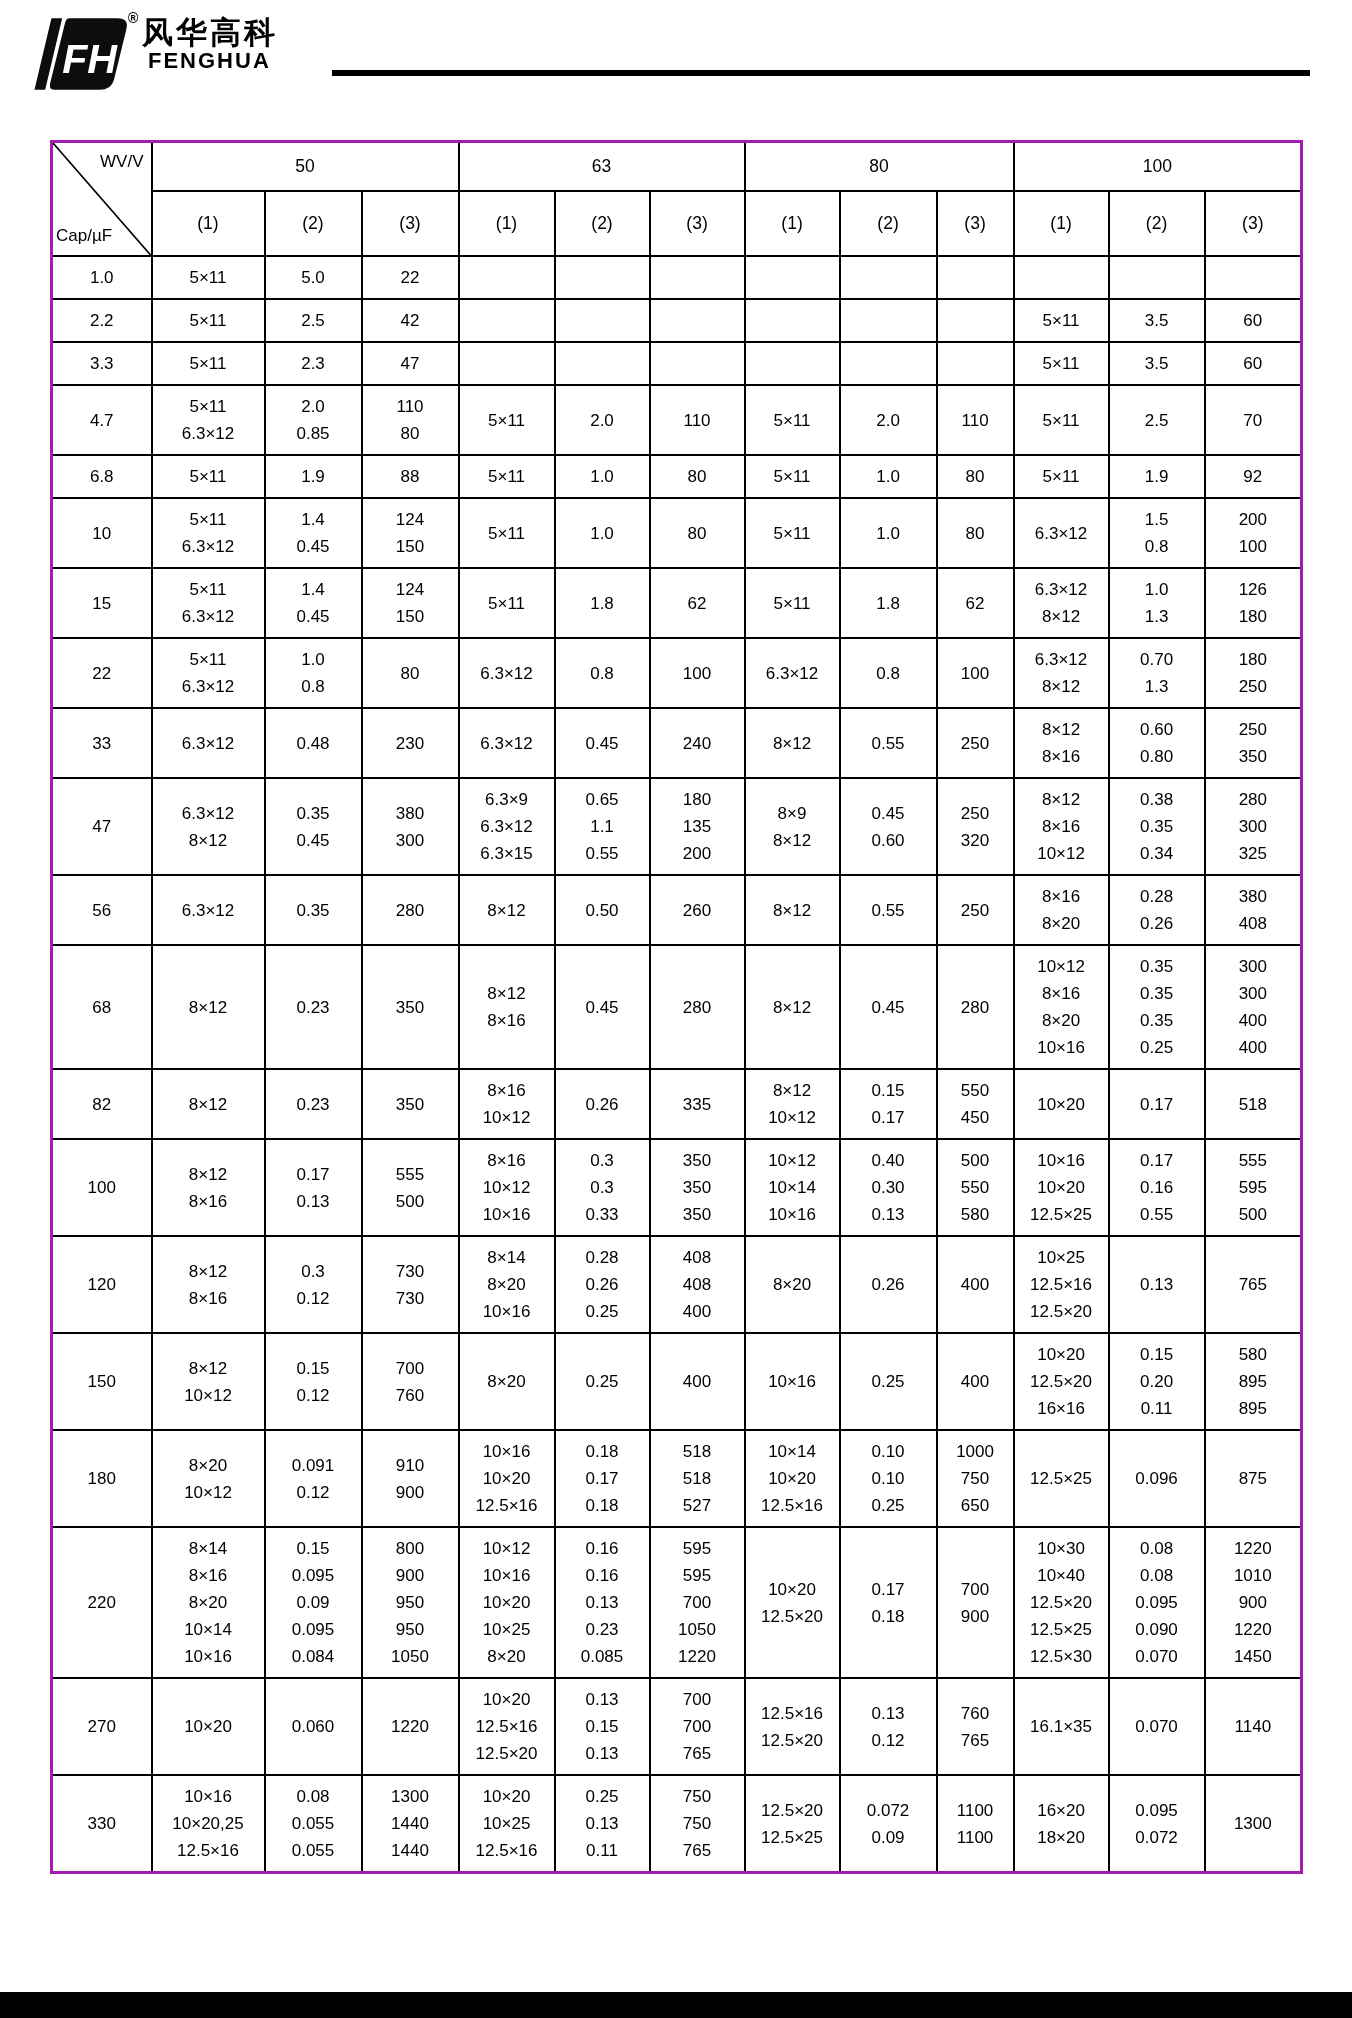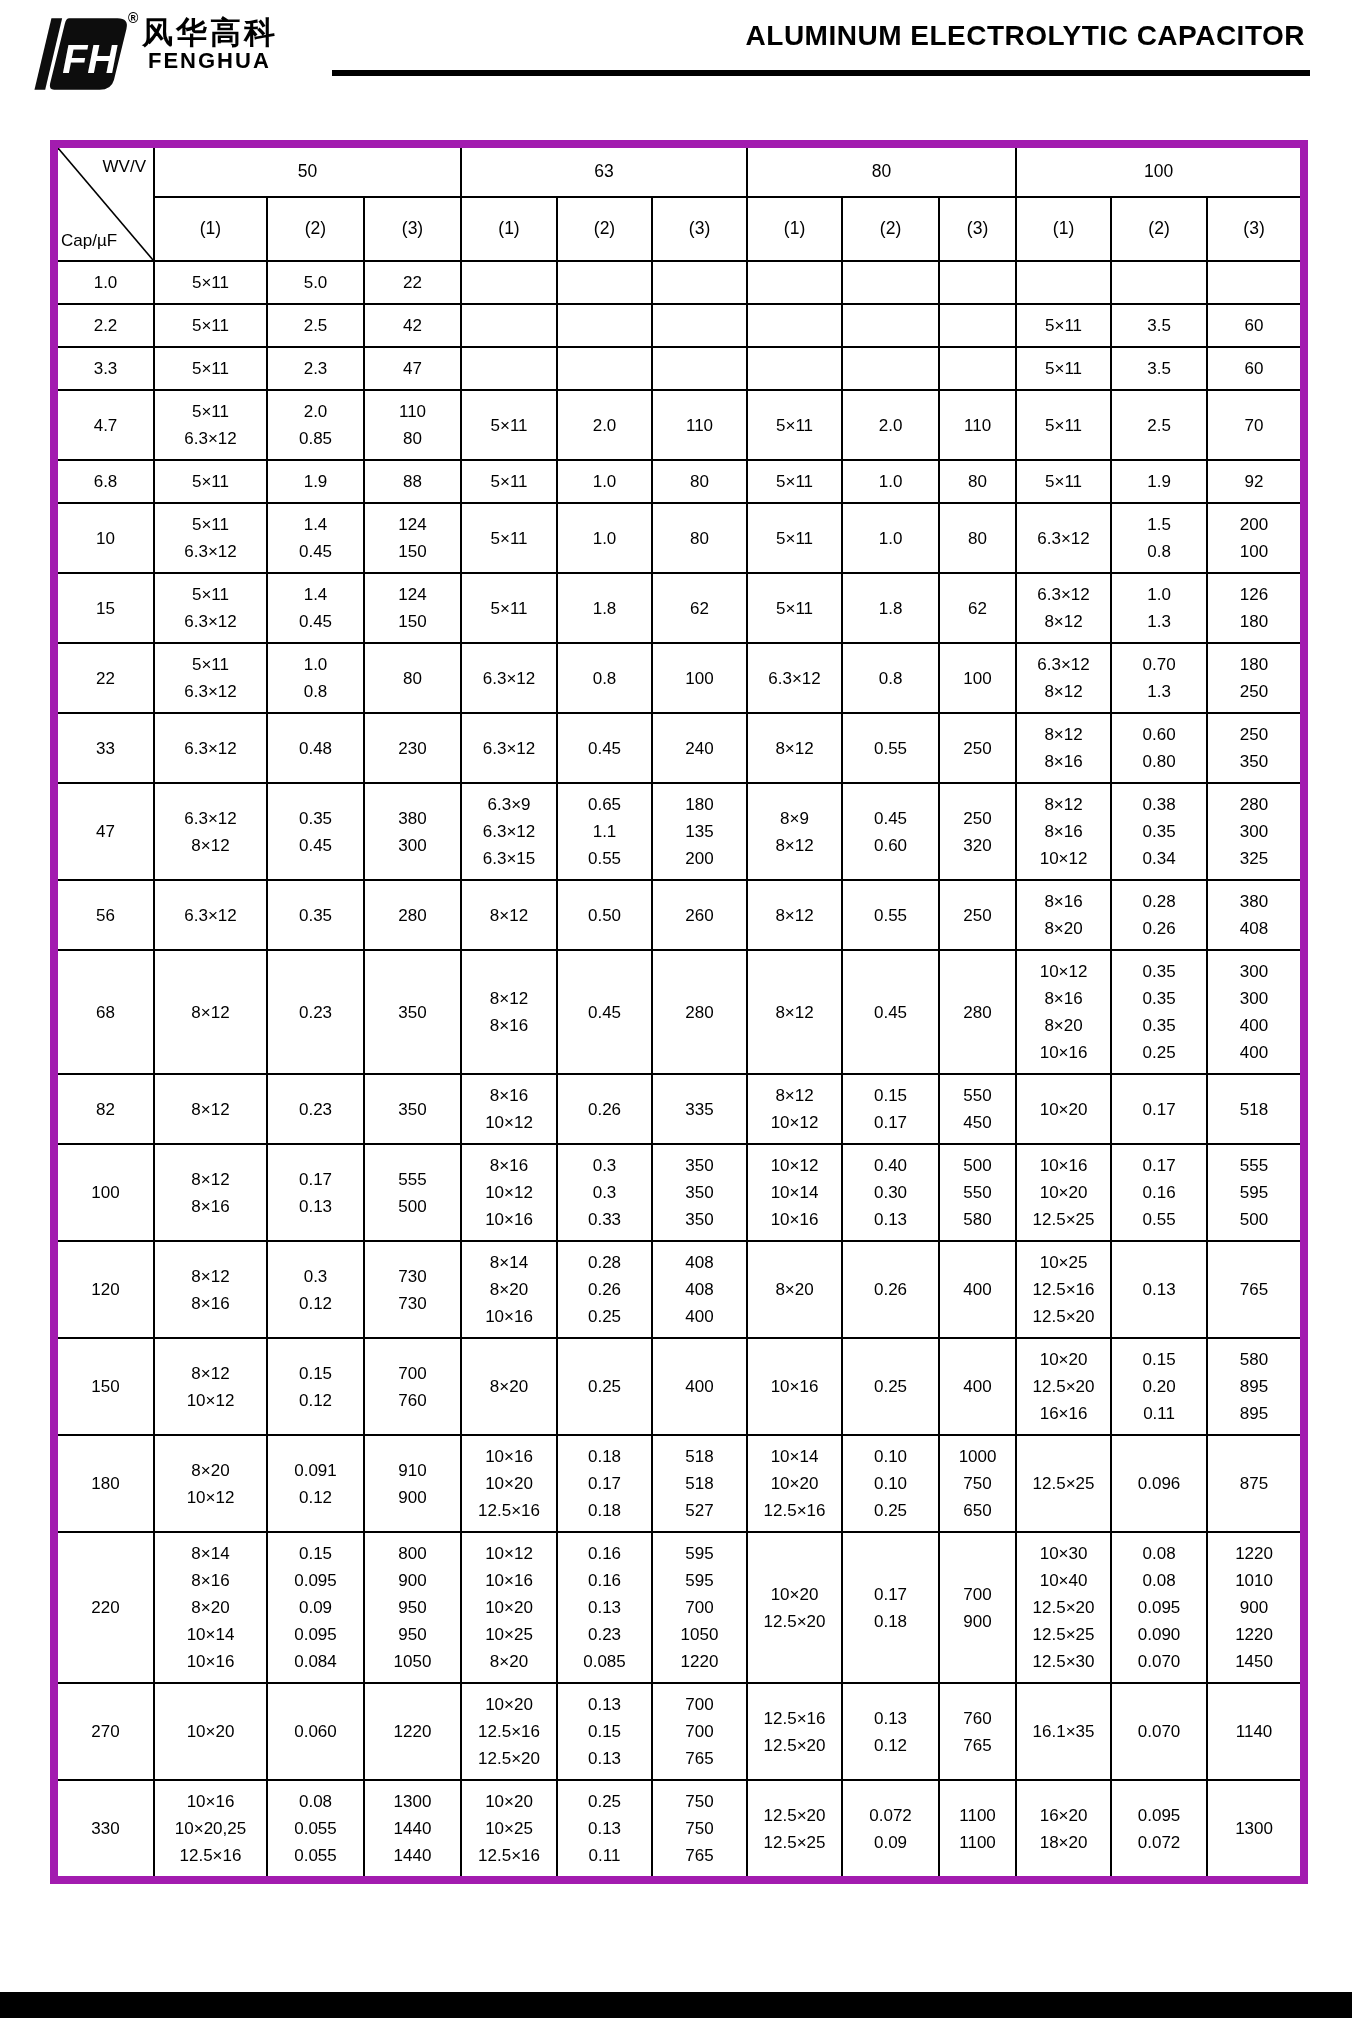--- a/index.html
+++ b/index.html
@@ -14,21 +14,21 @@
   .emblem { position: absolute; left: 30px; top: 16px; width: 100px; height: 76px; display: block; }
   .reg-mark { position: absolute; left: 128px; top: 10px; font-size: 14px; font-weight: bold; }
   .brand-cn { position: absolute; left: 142px; top: 12px; font-size: 31px; font-weight: 800; letter-spacing: 3px; }
   .brand-en { position: absolute; left: 148px; top: 48px; font-size: 22px; font-weight: 700; letter-spacing: 2px; }
   .page-title { position: absolute; right: 47px; top: 20px; font-size: 28px; font-weight: 800; letter-spacing: 0.5px; white-space: nowrap; }
   .title-rule { position: absolute; left: 332px; right: 42px; top: 70px; height: 6px; background: #000; }
 
   
   table.cap-table { position: absolute; left: 50px; top: 140px; width: 1253px;
                     border-collapse: collapse; table-layout: fixed;
-                    border: 8px solid #a21caf; }
+                    border: 3px solid #a21caf; }
   .cap-table td { border: 2px solid #000; text-align: center; vertical-align: middle;
                   font-size: 17px; line-height: 27px; padding: 7px 3px;
                   white-space: pre-line; height: 28px; }
   .cap-table thead tr.volt-row td { height: 34px; padding: 2px; font-size: 17.5px; }
   .cap-table thead tr.sub-row td { height: 44px; font-size: 17.5px; }
 
   
   td.corner { position: relative; padding: 0; }
   td.corner svg.diag { position: absolute; inset: 0; width: 100%; height: 100%; }
   td.corner .wv  { position: absolute; top: 5px; right: 7px; font-size: 17px; }
@@ -44,21 +44,20 @@
 
   <header class="page-header">
     <svg class="emblem" viewBox="0 0 112 84" aria-hidden="true">
       <path d="M24 2 L36 2 L17 82 L5 82 Z" fill="#0d0d0d"></path>
       <path d="M44 2 L98 2 Q111 2 108 14 L94 71 Q91 82 78 82 L27 82 Q21 82 22.5 75 L39 8 Q40.5 2 44 2 Z" fill="#0d0d0d"></path>
       <text x="36" y="63" font-size="46" font-weight="bold" font-style="italic" fill="#ffffff" font-family="Liberation Sans, sans-serif">FH</text>
     </svg>
     <span class="reg-mark">®</span>
     <div class="brand-cn">风华高科</div>
     <div class="brand-en">FENGHUA</div>
-    <h1 class="page-title">ALUMINUM ELECTROLYTIC CAPACITOR</h1>
     <div class="title-rule"></div>
   </header>
 
   <table class="cap-table">
     <colgroup>
       <col style="width:100px">
         <col style="width:113px">
         <col style="width:97px">
         <col style="width:97px">
       <col style="width:96px">

